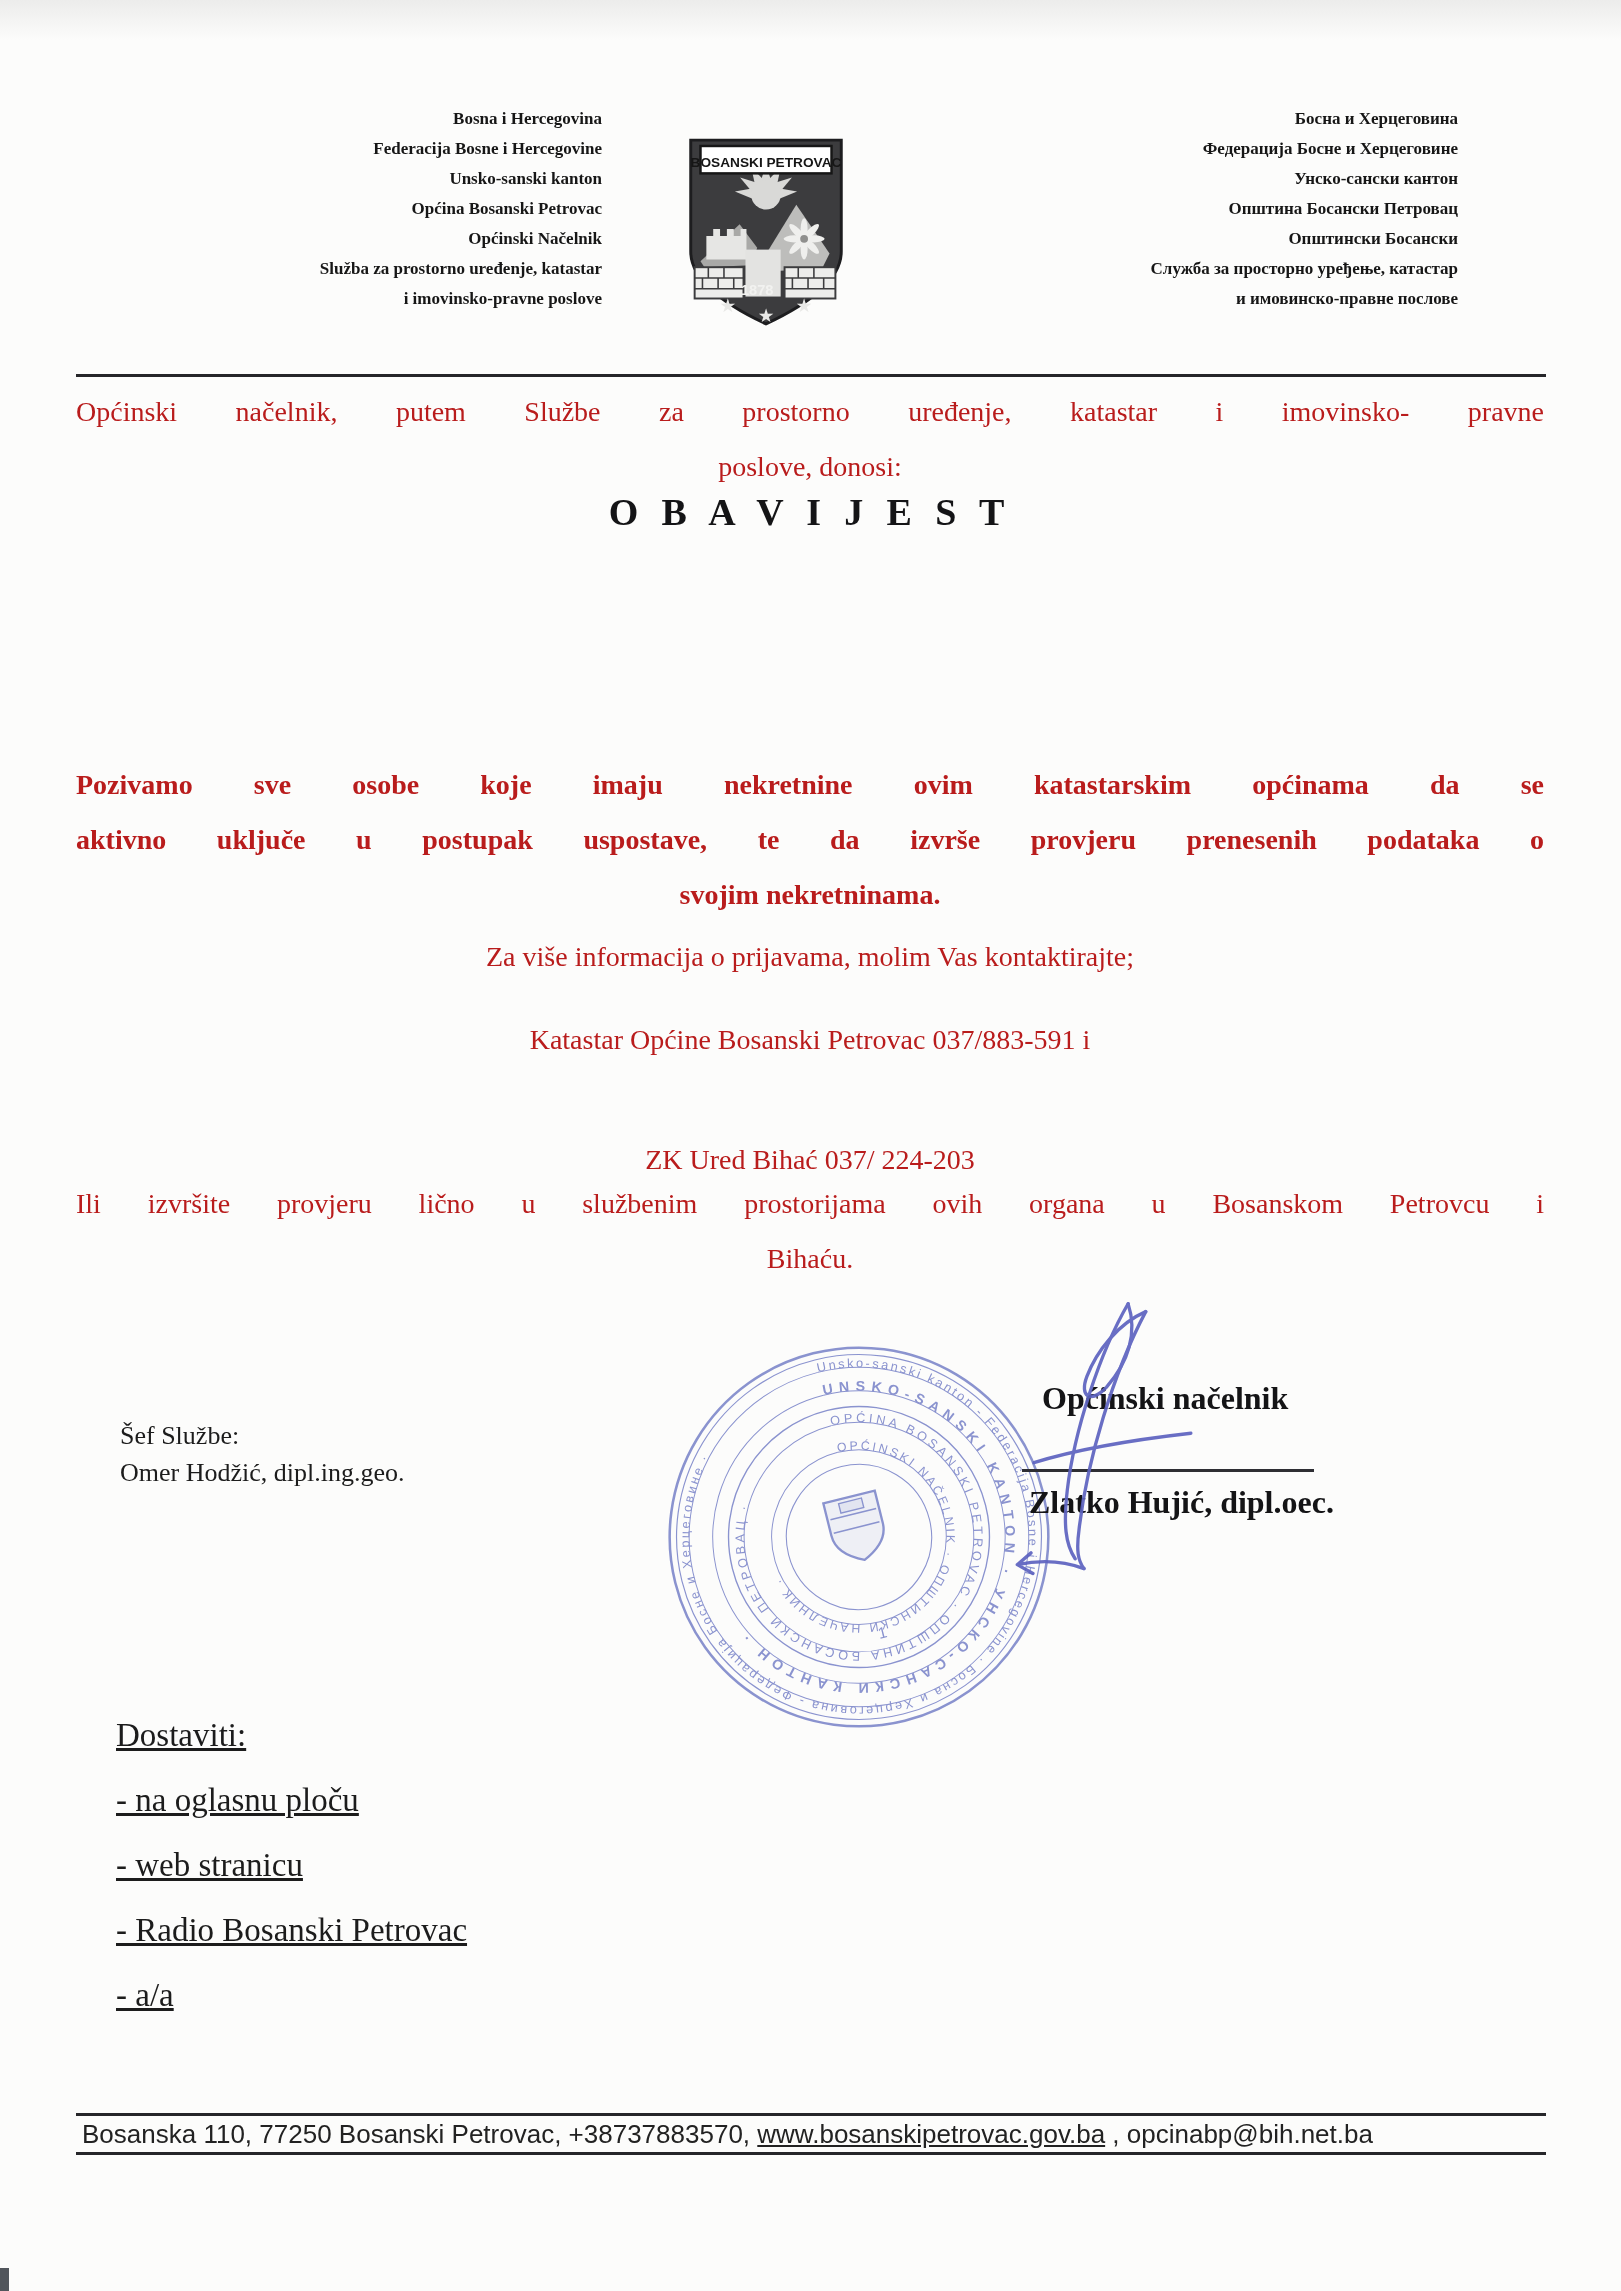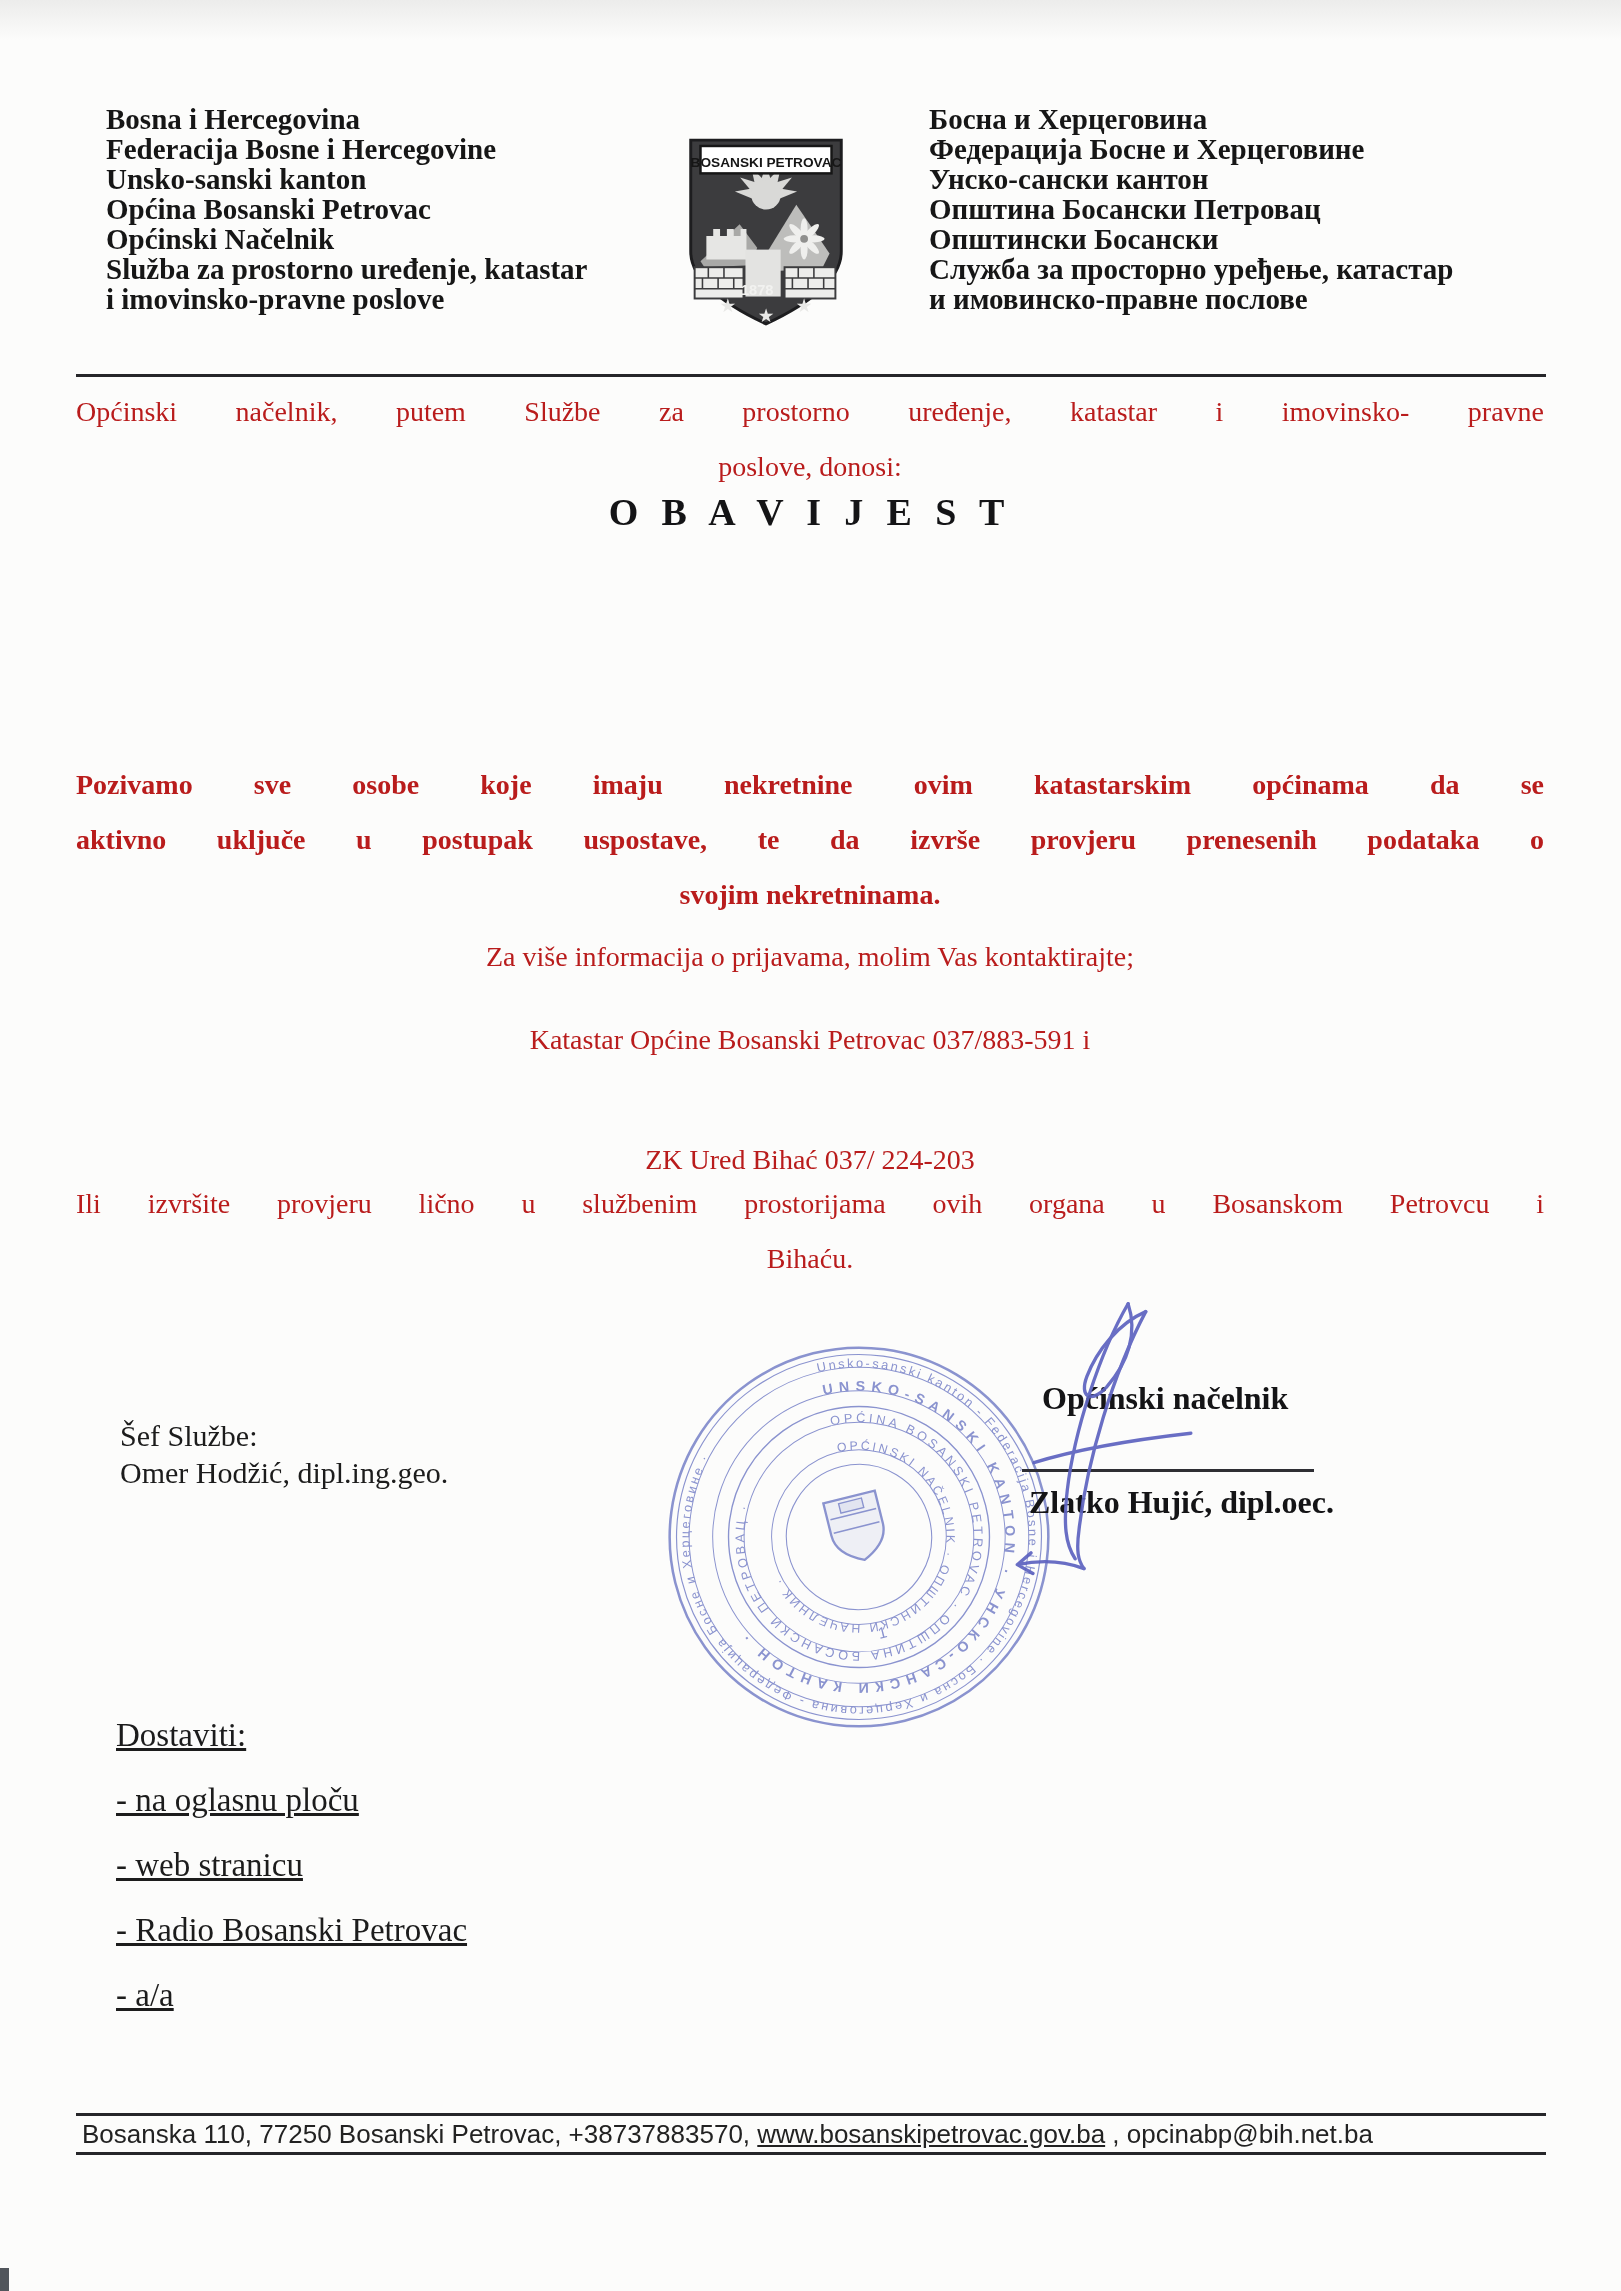--- a/index.html
+++ b/index.html
@@ -15,35 +15,35 @@
   .scan-top{
     position:absolute;left:0;top:0;width:1621px;height:45px;
     background:linear-gradient(180deg,#ececeb 0%, rgba(250,250,249,0) 90%);
   }
   .scan-corner{
     position:absolute;left:0;top:2268px;width:8.8px;height:23.5px;background:#51565c;
   }
   .abs{position:absolute;}
   
   .hdr-col{
-    font-weight:bold;font-size:29px;line-height:30px;text-align:left;color:#161616;
+    font-weight:bold;font-size:17px;line-height:30px;text-align:right;color:#161616;
   }
   .emblem{left:679px;top:130px;width:174px;height:206px;}
   .rule{background:#26262a;}
   
   .body-par{width:1468px;left:76px;font-size:28px;line-height:55px;color:#b91c1c;}
   .jline{text-align:justify;text-align-last:justify;}
   .nline{text-align:center;}
   .doc-title{
     left:76px;top:490px;width:1468px;text-align:center;
     font-weight:bold;font-size:38px;letter-spacing:6.9px;color:#141416;
   }
   .bold{font-weight:bold;}
   .uline{text-decoration:underline;text-decoration-thickness:2.9px;text-underline-offset:6.9px;}
-  .sig-small{font-size:30px;line-height:37px;}
+  .sig-small{font-size:26px;line-height:37px;}
   .sig-big{font-weight:bold;font-size:32px;color:#141416;}
   .sig-rule{left:1022px;top:1469px;width:292px;height:2.9px;background:#2e2e33;}
   
   .footer-text{
     left:82px;top:2119px;width:1451px;
     font-family:"Liberation Sans", sans-serif;
     font-size:26px;color:#222;
   }
   .footer-text a{color:#222;text-decoration:underline;}
   .stamp-svg{left:653px;top:1331px;width:412px;height:412px;opacity:.88;}

